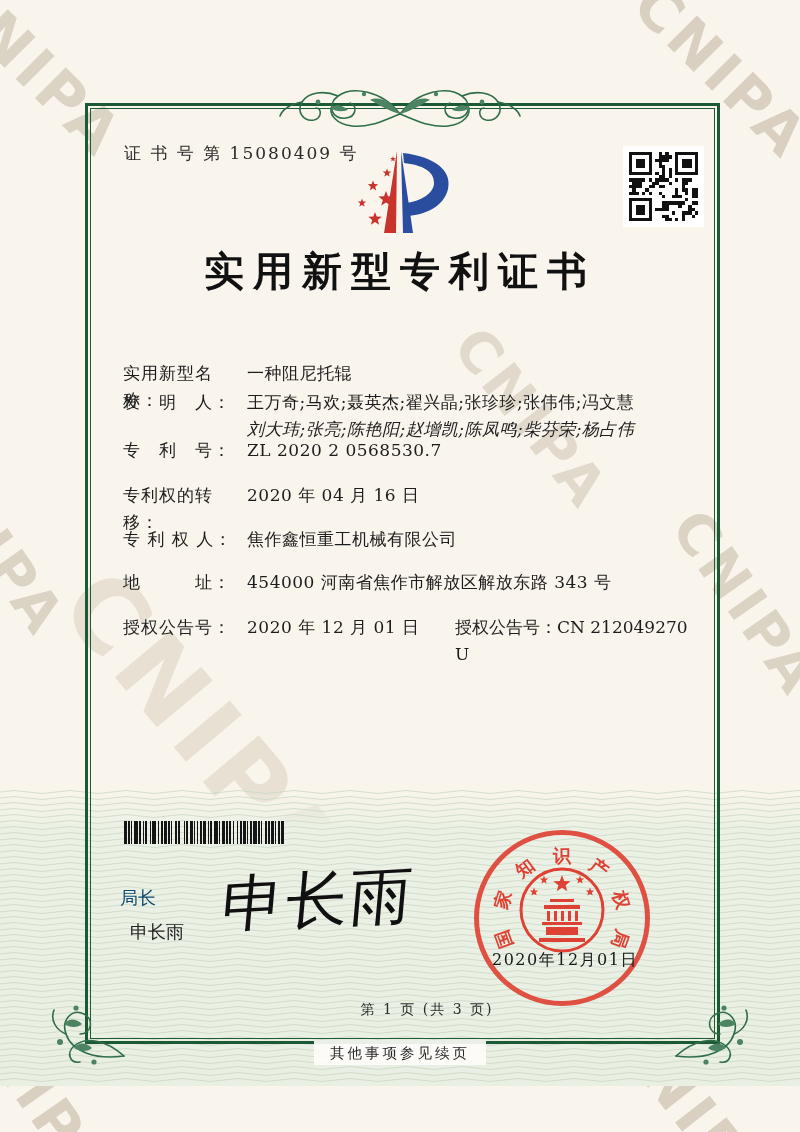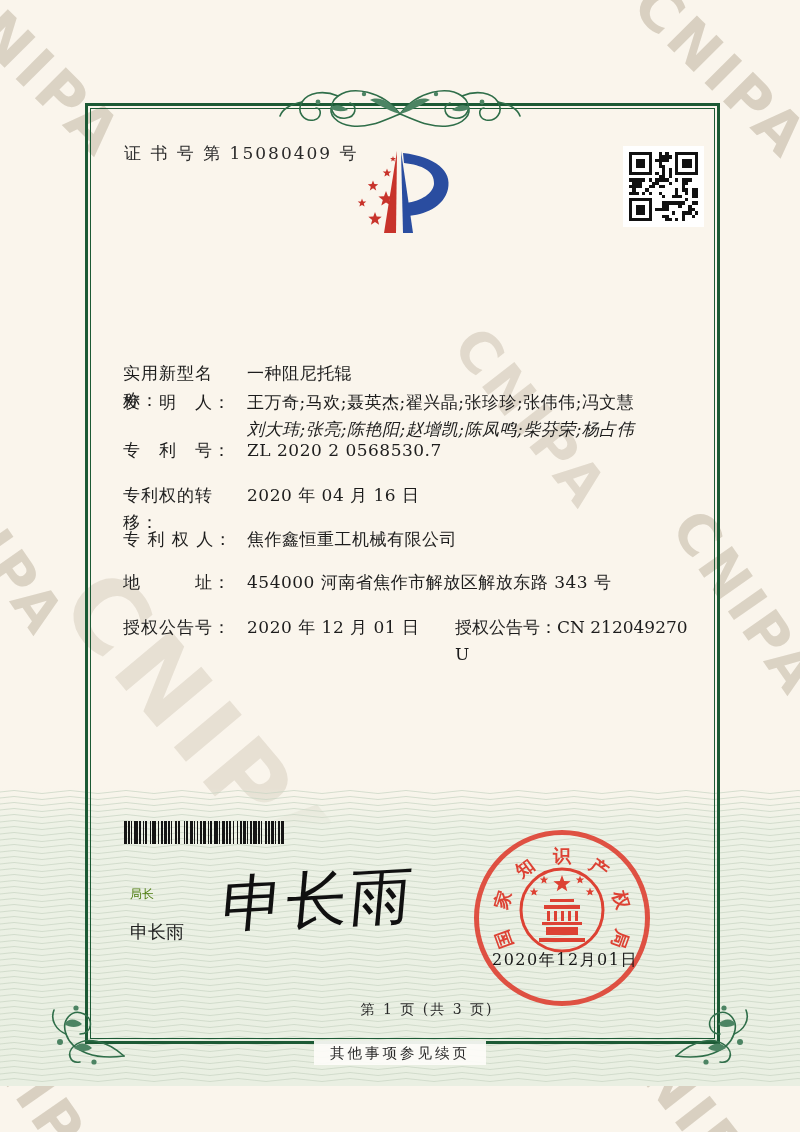--- a/index.html
+++ b/index.html
@@ -56,21 +56,21 @@
     font-size:15.5px; line-height:22px; text-align:justify; color:#222;
   }
   .paras p{margin:0 0 4px 0; text-indent:2em;}
   
   .barcode{
     position:absolute; left:124px; top:821px; width:206px; height:23px;
     display:flex; align-items:stretch; background:transparent;
   }
   .barcode b{display:block; height:100%;}
   
-  .sig-title{position:absolute; left:130px; top:886px; font-size:12px; font-family:"DejaVu Sans","Liberation Sans",sans-serif; color:#4d7c0f;}
+  .sig-title{position:absolute; left:120px; top:886px; font-size:18px; font-family:"DejaVu Sans","Liberation Sans",sans-serif; color:#0c4a6e;}
   .sig-name{position:absolute; left:130px; top:920px; font-size:18px; font-family:"DejaVu Sans","Liberation Sans",sans-serif; color:#222;}
   .sig-script{
     position:absolute; left:222px; top:858px; width:200px; font-size:62px; color:#101010;
     transform:rotate(-3deg) skewX(-8deg); letter-spacing:2px; white-space:nowrap;
     font-family:"DejaVu Serif","Liberation Serif",serif;
   }
   
   .seal{
     position:absolute; left:474px; top:830px; width:166px; height:166px;
     border:5px solid rgba(221,57,43,.92); border-radius:50%; opacity:.95;
@@ -649,20 +649,21 @@
       <i class=""></i>
       <i class="d"></i>
       <i class=""></i>
       <i class="d"></i>
       <i class=""></i>
       <i class=""></i>
       <i class=""></i>
       <i class=""></i>
     </div>
 
+  <div class="title">实用新型专利证书</div>
 
   <div class="row" style="top:360px;">
     <span class="lbl">实用新型名称：</span><span class="val">一种阻尼托辊</span>
   </div>
 
   <div class="row" style="top:389px;">
     <span class="lbl">发　明　人：</span><span class="val">王万奇;马欢;聂英杰;翟兴晶;张珍珍;张伟伟;冯文慧</span>
     <span class="val2">刘大玮;张亮;陈艳阳;赵增凯;陈凤鸣;柴芬荣;杨占伟</span>
   </div>
 

